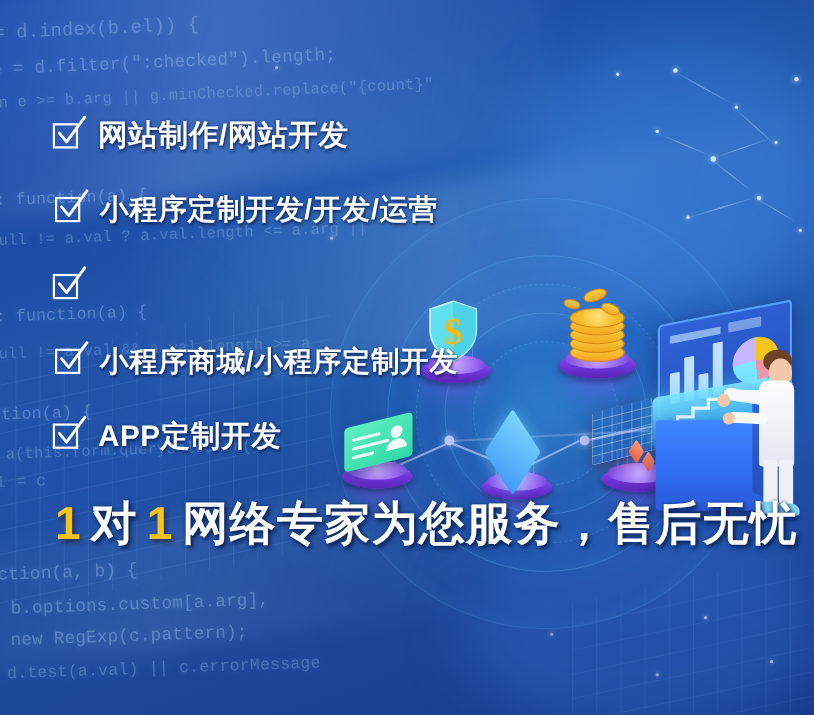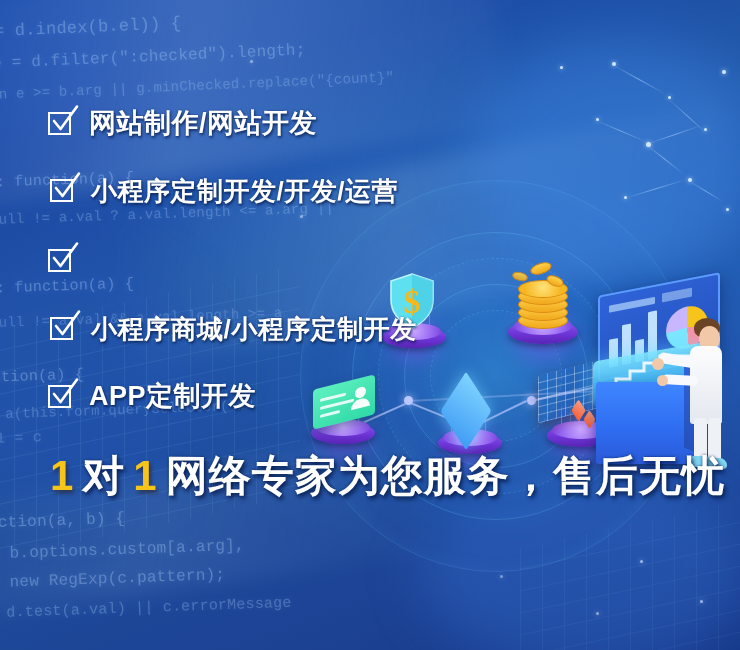--- a/index.html
+++ b/index.html
@@ -46,21 +46,21 @@
     position:absolute;opacity:.18;
     background-image:linear-gradient(0deg,rgba(150,225,255,.5) 1px,transparent 1px),
                      linear-gradient(90deg,rgba(150,225,255,.5) 1px,transparent 1px);
     background-size:22px 22px;transform:skewY(-12deg);
   }
 
   .haze{position:absolute;border-radius:50%;filter:blur(26px);}
 
   
   .checklist{position:absolute;left:48px;top:100px;width:640px;}
-  .check-row{position:absolute;display:flex;align-items:flex-end;}
+  .check-row{position:absolute;display:flex;align-items:flex-start;}
 
   .cb{position:relative;width:27px;height:27px;flex:0 0 27px;}
   .cb .box{
     position:absolute;left:0;top:2px;width:23px;height:23px;
     border:2px solid #ffffff;box-sizing:border-box;
   }
   .cb svg{position:absolute;left:-1px;top:-6px;width:36px;height:36px;overflow:visible;}
 
   .check-label{
     margin-left:14px;color:#ffffff;font-weight:bold;white-space:nowrap;

